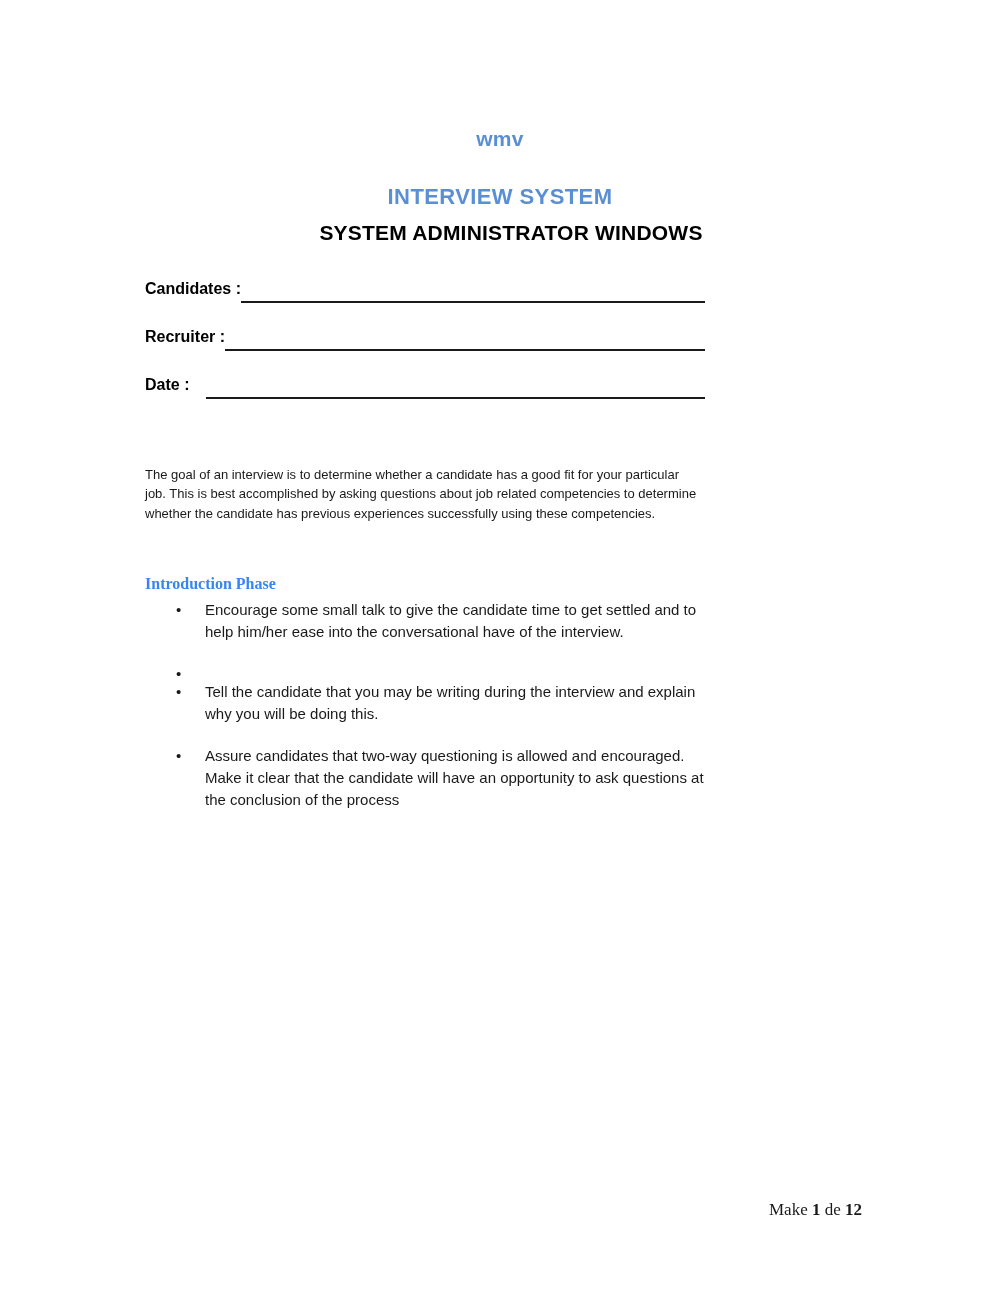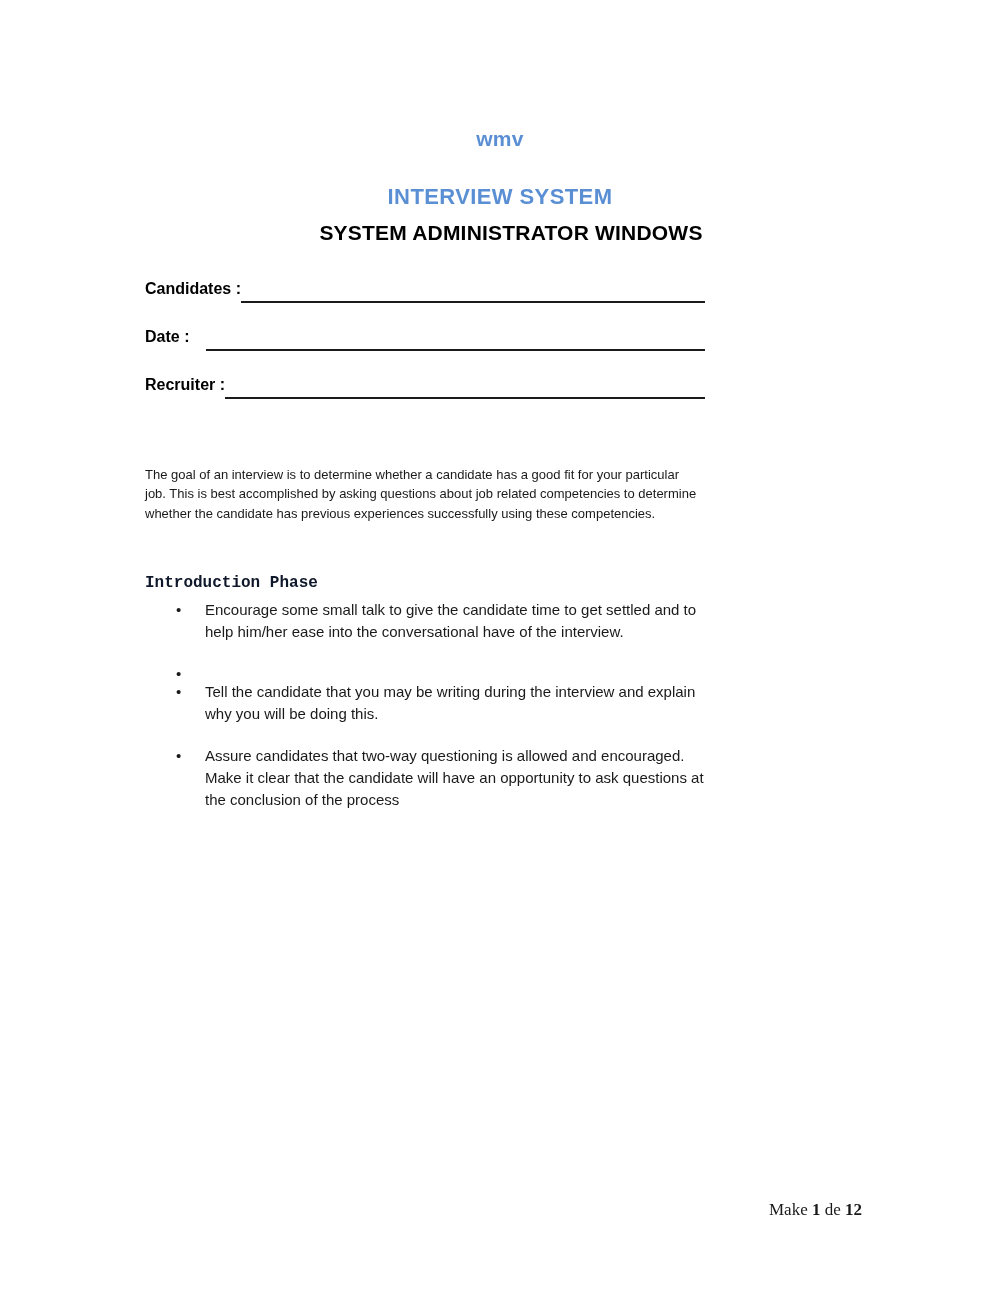--- a/index.html
+++ b/index.html
@@ -127,24 +127,24 @@
 
   
   .section {
     position: absolute;
     left: 145px;
     top: 566px;
     width: 570px;
   }
 
   .section-heading {
-    font-family: Liberation Mono, monospace;
+    font-family: Liberation Serif, serif;
     font-size: 16px;
     font-weight: bold;
-    color: #0f172a;
+    color: #3b82f6;
     line-height: 1.2;
     margin: 0 0 6px 0;
   }
 
   .bullet-list {
     margin: 0;
     padding: 0;
     list-style: none;
   }
 
@@ -201,30 +201,30 @@
     <div class="doc-title">SYSTEM ADMINISTRATOR WINDOWS</div>
   </div>
 
   <div class="form-fields">
 
     <div class="field-row applicant">
       <span class="field-label">Candidates :</span>
       <span class="field-rule"></span>
     </div>
 
+    <div class="field-row recruiter">
+      <span class="field-label">Recruiter :</span>
+      <span class="field-rule"></span>
+    </div>
+
     <div class="field-row date">
       <span class="field-label">Date : </span>
       <span class="field-rule"></span>
     </div>
 
-    <div class="field-row recruiter">
-      <span class="field-label">Recruiter :</span>
-      <span class="field-rule"></span>
-    </div>
-
   </div>
 
   <p class="intro">The goal of an interview is to determine whether a candidate has a good fit for your particular job. This is best accomplished by asking questions about job related competencies to determine whether the candidate has previous experiences successfully using these competencies.</p>
 
   <div class="section">
     <h2 class="section-heading">Introduction Phase</h2>
 
     <ul class="bullet-list">
 
       <li class="bullet-item gap-sm">

